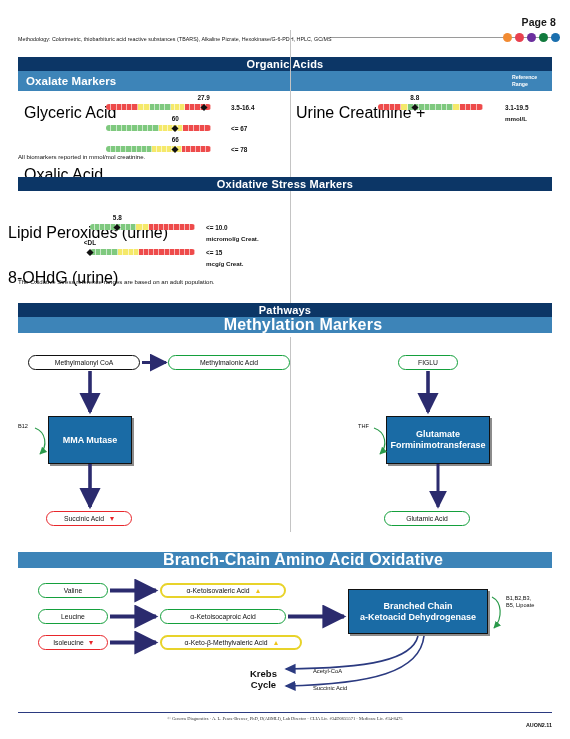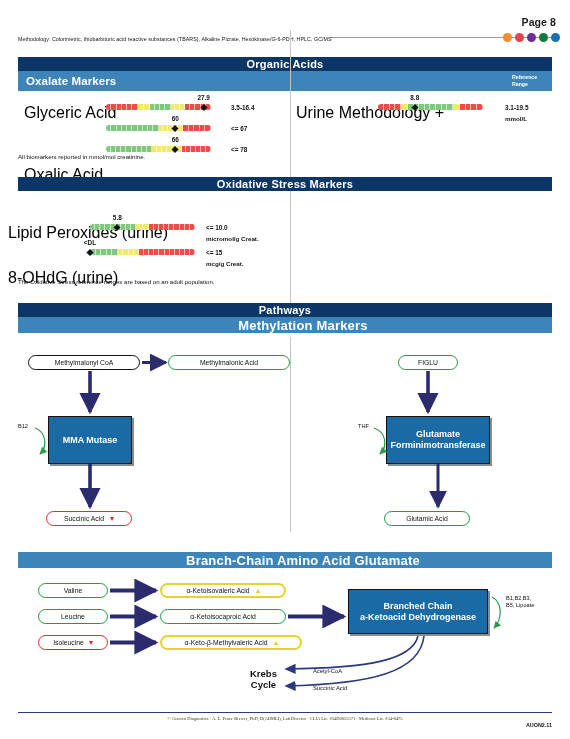--- a/index.html
+++ b/index.html
@@ -59,21 +59,21 @@
     font-size:11.5px; font-weight:bold; color:#ffffff;
     margin-left:8px; letter-spacing:.1px;
   }
   .sb-ref{
     position:absolute; right:6px; top:3px;
     font-size:5.2px; color:#ffffff; line-height:1.25;
     font-weight:bold; text-align:left; width:34px;
   }
   .center-only{
     display:flex;align-items:center;justify-content:center;width:100%;
-    font-size:13px;font-weight:bold;color:#fff;letter-spacing:.2px;padding-left:36px;
+    font-size:16px;font-weight:bold;color:#fff;letter-spacing:.2px;padding-left:36px;
   }
 
   
   .panel{position:absolute;}
   .vsep{
     position:absolute; width:1px; background:#c4c4c4;
   }
   .row{position:relative; height:20px;}
   .bar{
     position:absolute; height:6px; border-radius:3px;
@@ -257,21 +257,21 @@
         <div class="seg" style="background: rgb(238, 75, 75); width: 4.9px; border-right: 0.6px solid rgba(255, 255, 255, 0.6);"></div>
         <div class="seg" style="background: rgb(238, 75, 75); width: 4.9px; border-right: 0.6px solid rgba(255, 255, 255, 0.6);"></div>
         <div class="seg" style="background: rgb(238, 75, 75); width: 4.9px; border-right: 0.6px solid rgba(255, 255, 255, 0.6);"></div>
         <div class="seg" style="background: rgb(238, 75, 75); width: 4.9px; border-right: 0.6px solid rgba(255, 255, 255, 0.6);"></div>
       </div>
       <div class="value" style="left: 151.3px; top: 43px;">66</div>
       <div class="diamond" style="left: 151.3px; top: 53.5px;"></div>
       <div class="refval" style="left: 207px; top: 53px;">&lt;= 78</div>
     </div>
   <div class="panel" id="oa-right" style="left:296px;top:93px;width:260px;">
-      <div class="row name" style="top: 11px;">Urine Methodology +</div>
+      <div class="row name" style="top: 11px;">Urine Creatinine +</div>
       <div class="bar" style="left: 82px; width: 105px; top: 11px;">
         <div class="seg" style="background: rgb(238, 75, 75); width: 5.775px; border-right: 0.6px solid rgba(255, 255, 255, 0.6);"></div>
         <div class="seg" style="background: rgb(238, 75, 75); width: 5.775px; border-right: 0.6px solid rgba(255, 255, 255, 0.6);"></div>
         <div class="seg" style="background: rgb(238, 75, 75); width: 5.775px; border-right: 0.6px solid rgba(255, 255, 255, 0.6);"></div>
         <div class="seg" style="background: rgb(238, 75, 75); width: 5.775px; border-right: 0.6px solid rgba(255, 255, 255, 0.6);"></div>
         <div class="seg" style="background: rgb(245, 233, 106); width: 7.35px; border-right: 0.6px solid rgba(255, 255, 255, 0.6);"></div>
         <div class="seg" style="background: rgb(127, 201, 127); width: 5.5125px; border-right: 0.6px solid rgba(255, 255, 255, 0.6);"></div>
         <div class="seg" style="background: rgb(127, 201, 127); width: 5.5125px; border-right: 0.6px solid rgba(255, 255, 255, 0.6);"></div>
         <div class="seg" style="background: rgb(127, 201, 127); width: 5.5125px; border-right: 0.6px solid rgba(255, 255, 255, 0.6);"></div>
         <div class="seg" style="background: rgb(127, 201, 127); width: 5.5125px; border-right: 0.6px solid rgba(255, 255, 255, 0.6);"></div>
@@ -370,21 +370,21 @@
   <div class="enz" style="left:386px;top:416px;width:104px;height:48px;">
     <div>
       <span>Glutamate</span><br>
       <span>Forminimotransferase</span>
     </div>
   </div>
   <div class="cof" style="left:358px;top:423px;">THF</div>
   <div class="pill green" style="left:384px;top:511px;width:86px;">Glutamic Acid</div>
 
   <div class="subband" style="top:552px;height:16px;">
-    <div class="center-only">Branch-Chain Amino Acid Glutamate</div>
+    <div class="center-only">Branch-Chain Amino Acid Oxidative</div>
   </div>
 
   <div class="pill green" style="left:38px;top:583px;width:70px;">Valine</div>
   <div class="pill green" style="left:38px;top:609px;width:70px;">Leucine</div>
   <div class="pill red" style="left:38px;top:635px;width:70px;">
     <span>Isoleucine</span>
     <span class="tri down" style="position:relative;margin-left:5px;"></span>
   </div>
 
   <div class="pill yellow" style="left:160px;top:583px;width:126px;">

